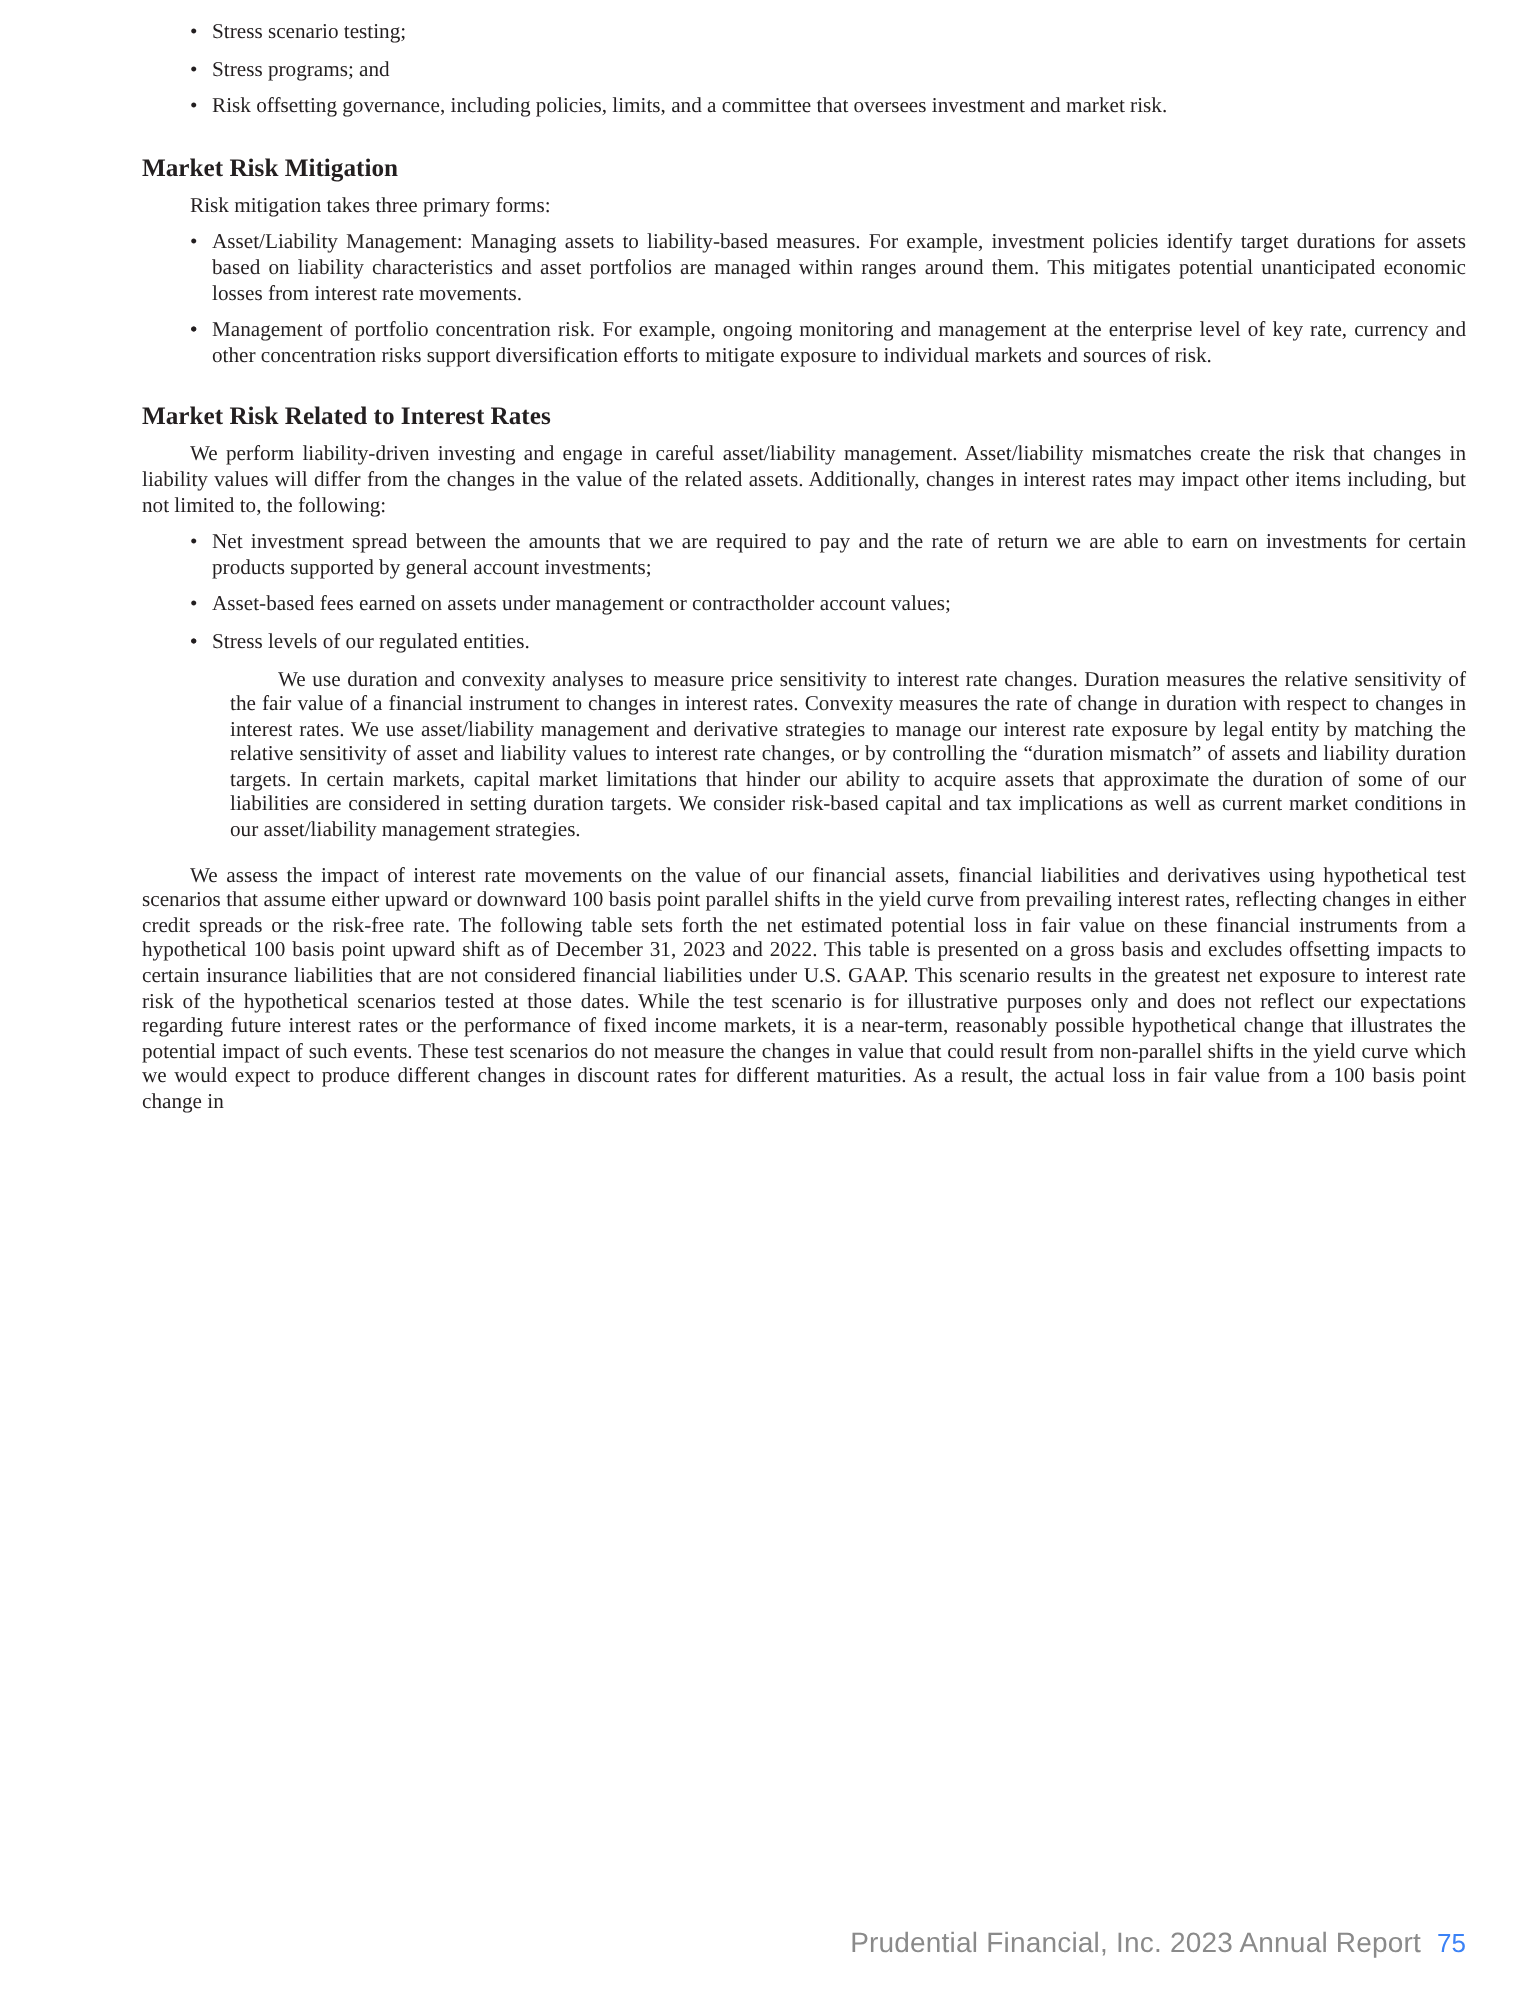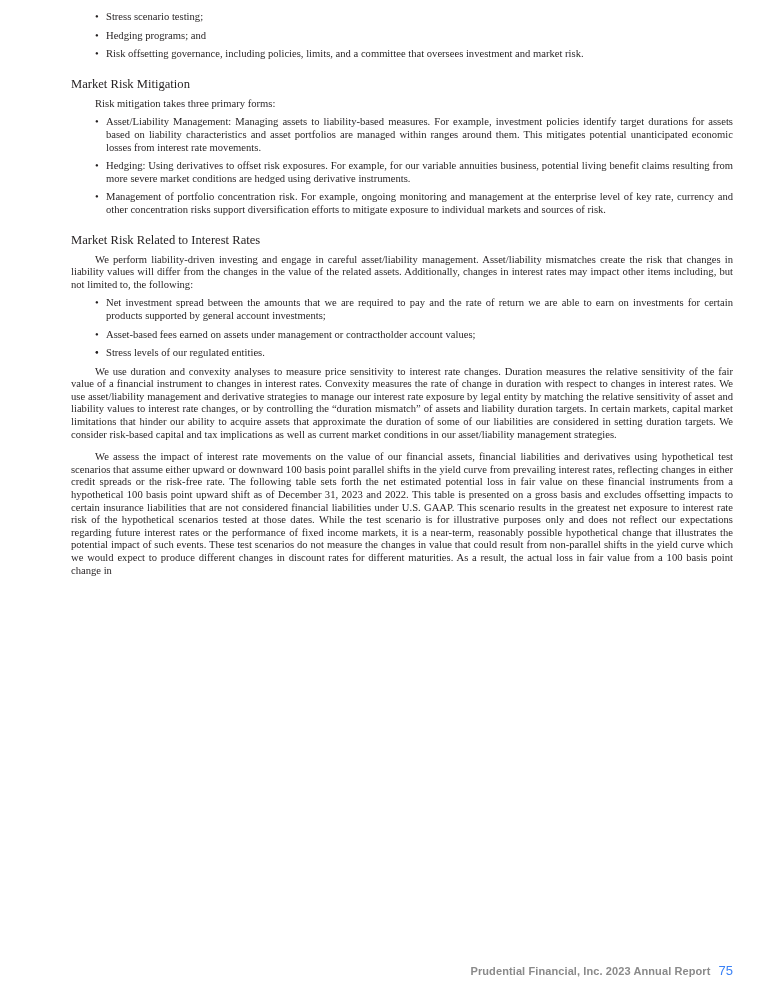--- a/index.html
+++ b/index.html
@@ -10,52 +10,52 @@
       font-size: 10.6px;
       line-height: 12.6px;
     }
     .page { position: absolute; left: 71px; top: 11px; width: 662px; }
     ul.bullets { list-style: none; margin: 0; padding: 0; }
     ul.bullets li { position: relative; padding-left: 35px; margin-bottom: 6px; text-align: justify; }
     ul.bullets li .dot { position: absolute; left: 24px; top: 0; }
     p { margin: 0; text-align: justify; }
     p.indent { text-indent: 24px; }
     .mb6 { margin-bottom: 6px; }
-    .mb10 { margin-bottom: 10px; }
+    .mb10 { margin-bottom: 10px; margin-left: 44px; }
     h2 {
       font-family: "Liberation Serif", serif;
-      font-weight: normal; font-size: 12.6px; line-height: 14px;
+      font-weight: bold; font-size: 12.6px; line-height: 14px;
       margin: 16px 0 7px 0; color: #231f20;
     }
     .lead { padding-left: 24px; margin-bottom: 6px; font-family: Liberation Serif, serif; }
     .footer {
       position: absolute; right: 35px; top: 965px;
       font-family: "Liberation Sans", sans-serif;
       display: flex; align-items: baseline; gap: 8px;
     }
-    .footer .report { font-size: 11px; color: #8a8a8a; letter-spacing: 0.1px; font-weight: bold; }
+    .footer .report { font-size: 14px; color: #8a8a8a; letter-spacing: 0.1px; }
     .footer .pageno { font-size: 13px; color: #3b82f6; }
   </style>
 </head>
 <body>
 
 <div class="page">
 
   <ul class="bullets">
     <li><span class="dot">•</span><span>Stress scenario testing;</span></li>
-    <li><span class="dot">•</span><span>Hedging programs; and</span></li>
+    <li><span class="dot">•</span><span>Stress programs; and</span></li>
     <li><span class="dot">•</span><span>Risk offsetting governance, including policies, limits, and a committee that oversees investment and market risk.</span></li>
   </ul>
 
 
   <h2>Market Risk Mitigation</h2>
   <p class="lead">Risk mitigation takes three primary forms:</p>
   <ul class="bullets">
     <li><span class="dot">•</span><span>Asset/Liability Management: Managing assets to liability-based measures. For example, investment policies identify target durations for assets based on liability characteristics and asset portfolios are managed within ranges around them. This mitigates potential unanticipated economic losses from interest rate movements.</span></li>
-    <li><span class="dot">•</span><span>Hedging: Using derivatives to offset risk exposures. For example, for our variable annuities business, potential living benefit claims resulting from more severe market conditions are hedged using derivative instruments.</span></li>
+    <li><span class="dot">•</span></li>
     <li><span class="dot">•</span><span>Management of portfolio concentration risk. For example, ongoing monitoring and management at the enterprise level of key rate, currency and other concentration risks support diversification efforts to mitigate exposure to individual markets and sources of risk.</span></li>
   </ul>
 
   <h2>Market Risk Related to Interest Rates</h2>
   <p class="indent mb6">We perform liability-driven investing and engage in careful asset/liability management. Asset/liability mismatches create the risk that changes in liability values will differ from the changes in the value of the related assets. Additionally, changes in interest rates may impact other items including, but not limited to, the following:</p>
   <ul class="bullets">
     <li><span class="dot">•</span><span>Net investment spread between the amounts that we are required to pay and the rate of return we are able to earn on investments for certain products supported by general account investments;</span></li>
     <li><span class="dot">•</span><span>Asset-based fees earned on assets under management or contractholder account values;</span></li>
     <li><span class="dot">•</span></li>
     <li><span class="dot">•</span><span>Stress levels of our regulated entities.</span></li>

